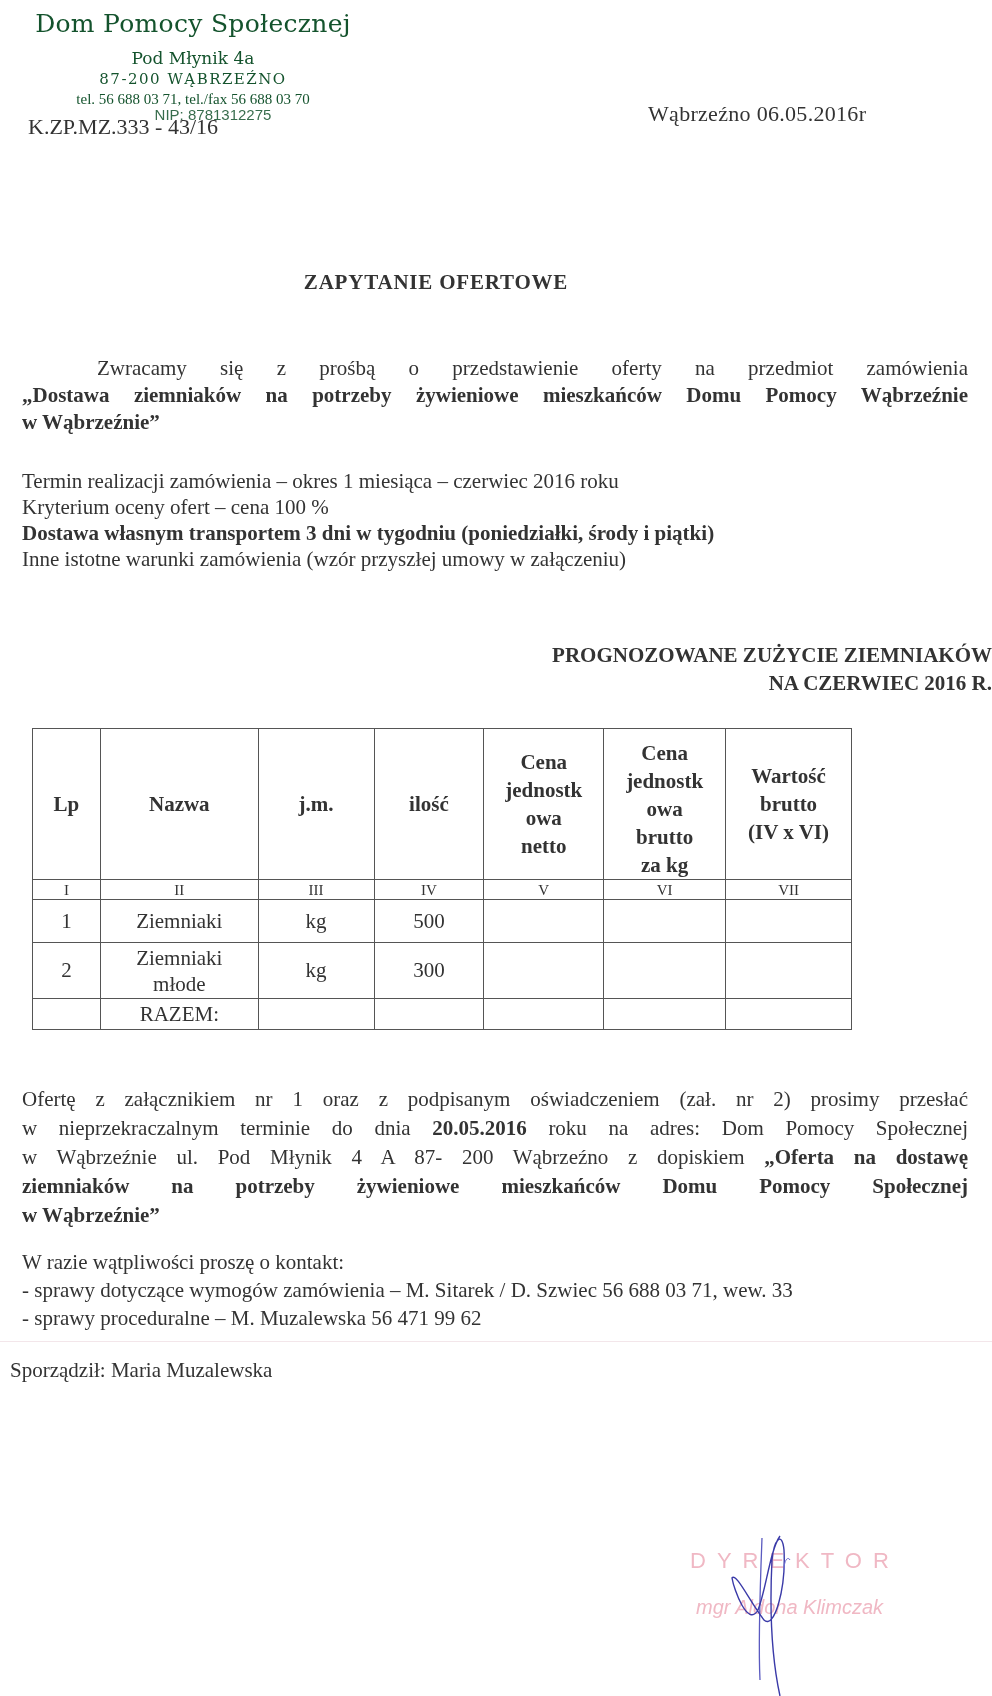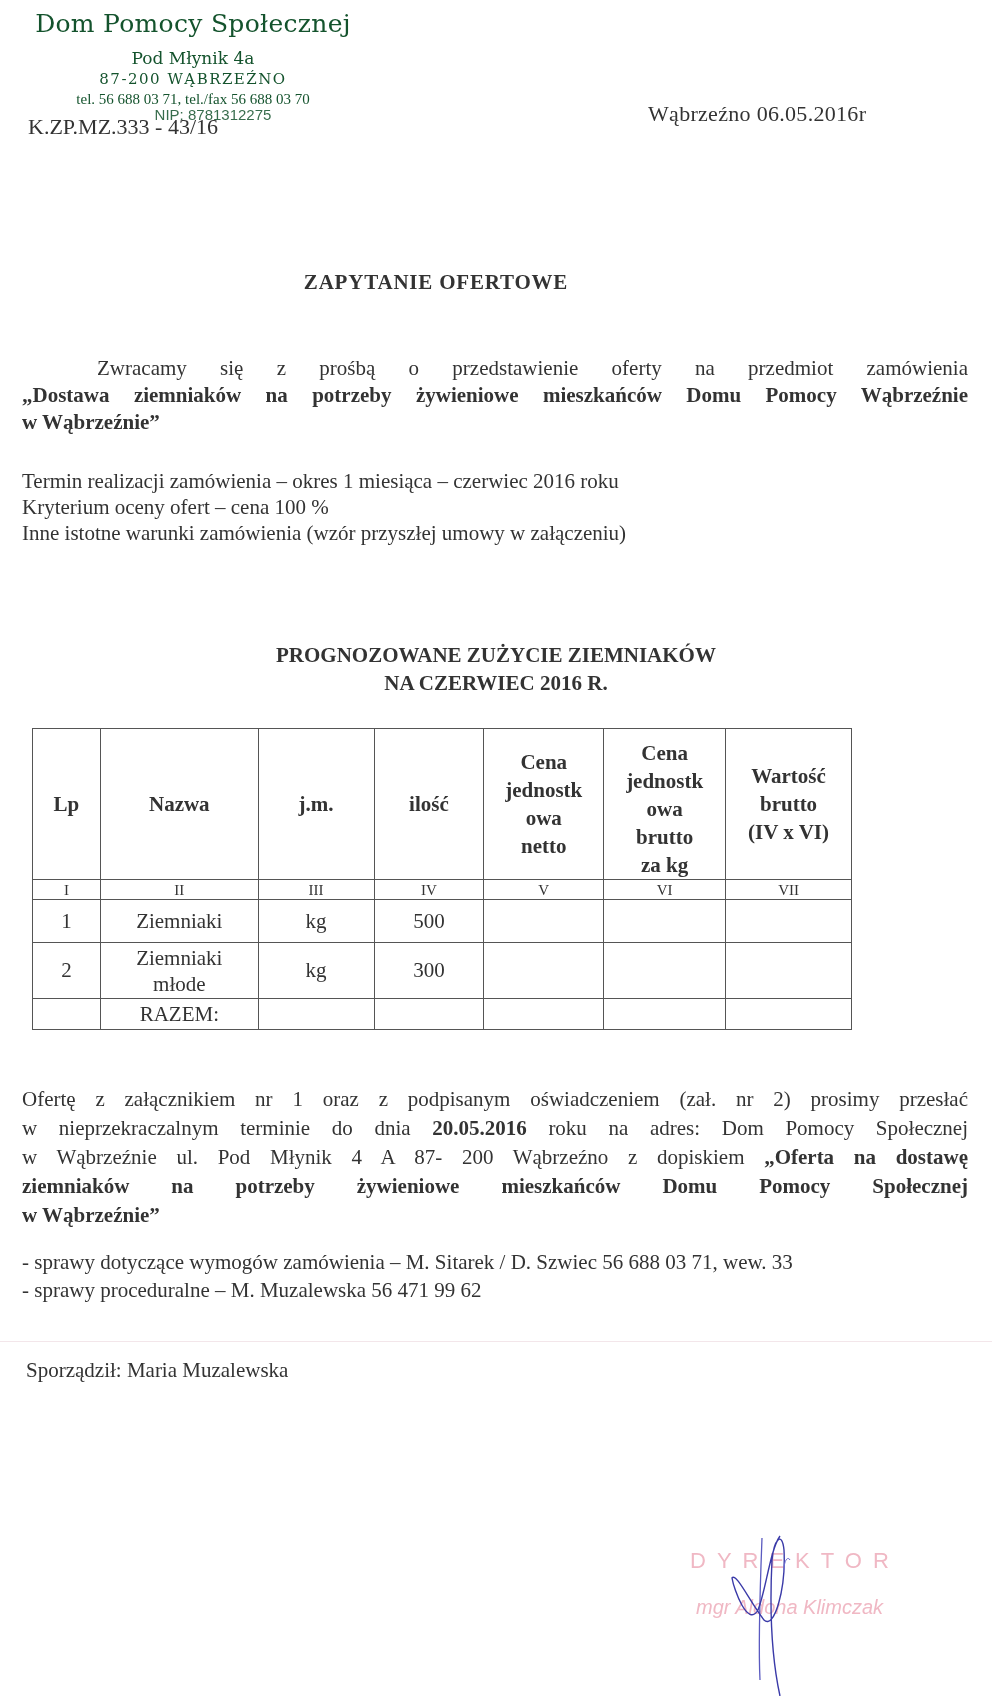--- a/index.html
+++ b/index.html
@@ -24,42 +24,42 @@
   .just { text-align: justify; text-align-last: justify; }
   .b { font-weight: bold; }
 
   .intro1 { top: 355px; padding-left: 75px; width: 871px; word-spacing: 6px; }
   .intro2 { top: 382px; font-weight: bold; }
   .intro3 { top: 409px; font-weight: bold; }
 
   .terms { position: absolute; left: 22px; top: 468px; font-size: 21px; line-height: 26px; color: #333; }
   .terms div { white-space: nowrap; }
 
-  .subtitle { left: 0; width: 992px; text-align: center; font-size: 21px; font-weight: bold; color: #333; }
+  .subtitle { left: 0; width: 992px; text-align: right; font-size: 21px; font-weight: bold; color: #333; }
   .st1 { top: 643px; }
   .st2 { top: 671px; }
 
   table.grid { position: absolute; left: 32px; top: 728px; width: 820px; border-collapse: collapse; font-size: 21px; color: #333; }
   table.grid td, table.grid th { border: 1.3px solid #555; padding: 0; text-align: center; vertical-align: middle; }
   table.grid th { font-weight: bold; line-height: 28px; }
   .hdr-row { height: 139px; }
   .roman-row td { font-size: 15px; height: 19px; line-height: 18px; }
   .r1 td { height: 42px; }
   .r2 td { height: 55px; }
   .r3 td { height: 30px; }
   td.name { text-align: left; padding-left: 8px; line-height: 26px; }
   td.razem { text-align: left; padding-left: 28px; }
 
   .offer { top: 1085px; line-height: 29px; }
   .offer .line { display: block; }
   .contact { position: absolute; left: 22px; top: 1248px; font-size: 21px; line-height: 28px; color: #333; }
   .contact div { white-space: nowrap; }
 
   .hr { position: absolute; left: 0; top: 1341px; width: 992px; height: 1px; background: #f3e6ea; }
-  .author { left: 10px; top: 1358px; font-size: 21px; color: #333; margin-left: 16px; }
+  .author { left: 10px; top: 1358px; font-size: 21px; color: #333; }
 
   .sig-stamp { position: absolute; left: 690px; top: 1548px; color: #f0b8c4; font-family: "Liberation Sans", sans-serif; }
   .sig-stamp .role { font-size: 22px; letter-spacing: 11px; position: absolute; left: 0; top: 0; }
   .sig-stamp .name { font-size: 20px; font-style: italic; position: absolute; left: 6px; top: 48px; white-space: nowrap; }
   .signature { position: absolute; left: 730px; top: 1530px; }
 </style>
 </head>
 <body>
 
 <div class="stamp">
@@ -75,20 +75,21 @@
 
 <div class="abs title">ZAPYTANIE OFERTOWE</div>
 
 <div class="para just intro1">Zwracamy się z prośbą o przedstawienie oferty na  przedmiot zamówienia</div>
 <div class="para just intro2">„Dostawa ziemniaków na potrzeby żywieniowe mieszkańców Domu Pomocy Wąbrzeźnie</div>
 <div class="para intro3">w Wąbrzeźnie”</div>
 
 <div class="terms">
   <div>Termin realizacji zamówienia – okres 1 miesiąca – czerwiec 2016 roku</div>
   <div>Kryterium oceny ofert – cena 100 %</div>
+  <div class="b">Dostawa własnym transportem 3 dni w tygodniu (poniedziałki, środy i piątki)</div>
   <div>Inne istotne warunki zamówienia (wzór przyszłej umowy w załączeniu)</div>
 </div>
 
 <div class="abs subtitle st1">PROGNOZOWANE ZUŻYCIE ZIEMNIAKÓW</div>
 <div class="abs subtitle st2">NA CZERWIEC 2016 R.</div>
 
 <table class="grid">
   <colgroup>
     <col style="width:68px">
       <col style="width:158px">
@@ -169,20 +170,21 @@
 
 <div class="para offer">
   <span class="line just">Ofertę z załącznikiem nr 1 oraz z podpisanym oświadczeniem (zał. nr 2) prosimy przesłać</span>
   <span class="line just"><span>w nieprzekraczalnym terminie do dnia </span><span class="b">20.05.2016</span><span> roku na adres: Dom Pomocy Społecznej</span></span>
   <span class="line just"><span>w Wąbrzeźnie ul. Pod Młynik 4 A 87- 200 Wąbrzeźno z dopiskiem </span><span class="b">„Oferta na dostawę</span></span>
   <span class="line just b">ziemniaków na potrzeby żywieniowe mieszkańców Domu Pomocy Społecznej</span>
   <span class="line b">w Wąbrzeźnie”</span>
 </div>
 
 <div class="contact">
+  <div>W razie wątpliwości proszę o kontakt:</div>
   <div>- sprawy dotyczące wymogów zamówienia – M. Sitarek / D. Szwiec   56 688 03 71, wew. 33</div>
   <div>- sprawy proceduralne – M. Muzalewska 56 471 99 62</div>
 </div>
 
 <div class="hr"></div>
 
 <div class="abs author">Sporządził: Maria Muzalewska</div>
 
 <div class="sig-stamp">
   <div class="role">DYREKTOR</div>

